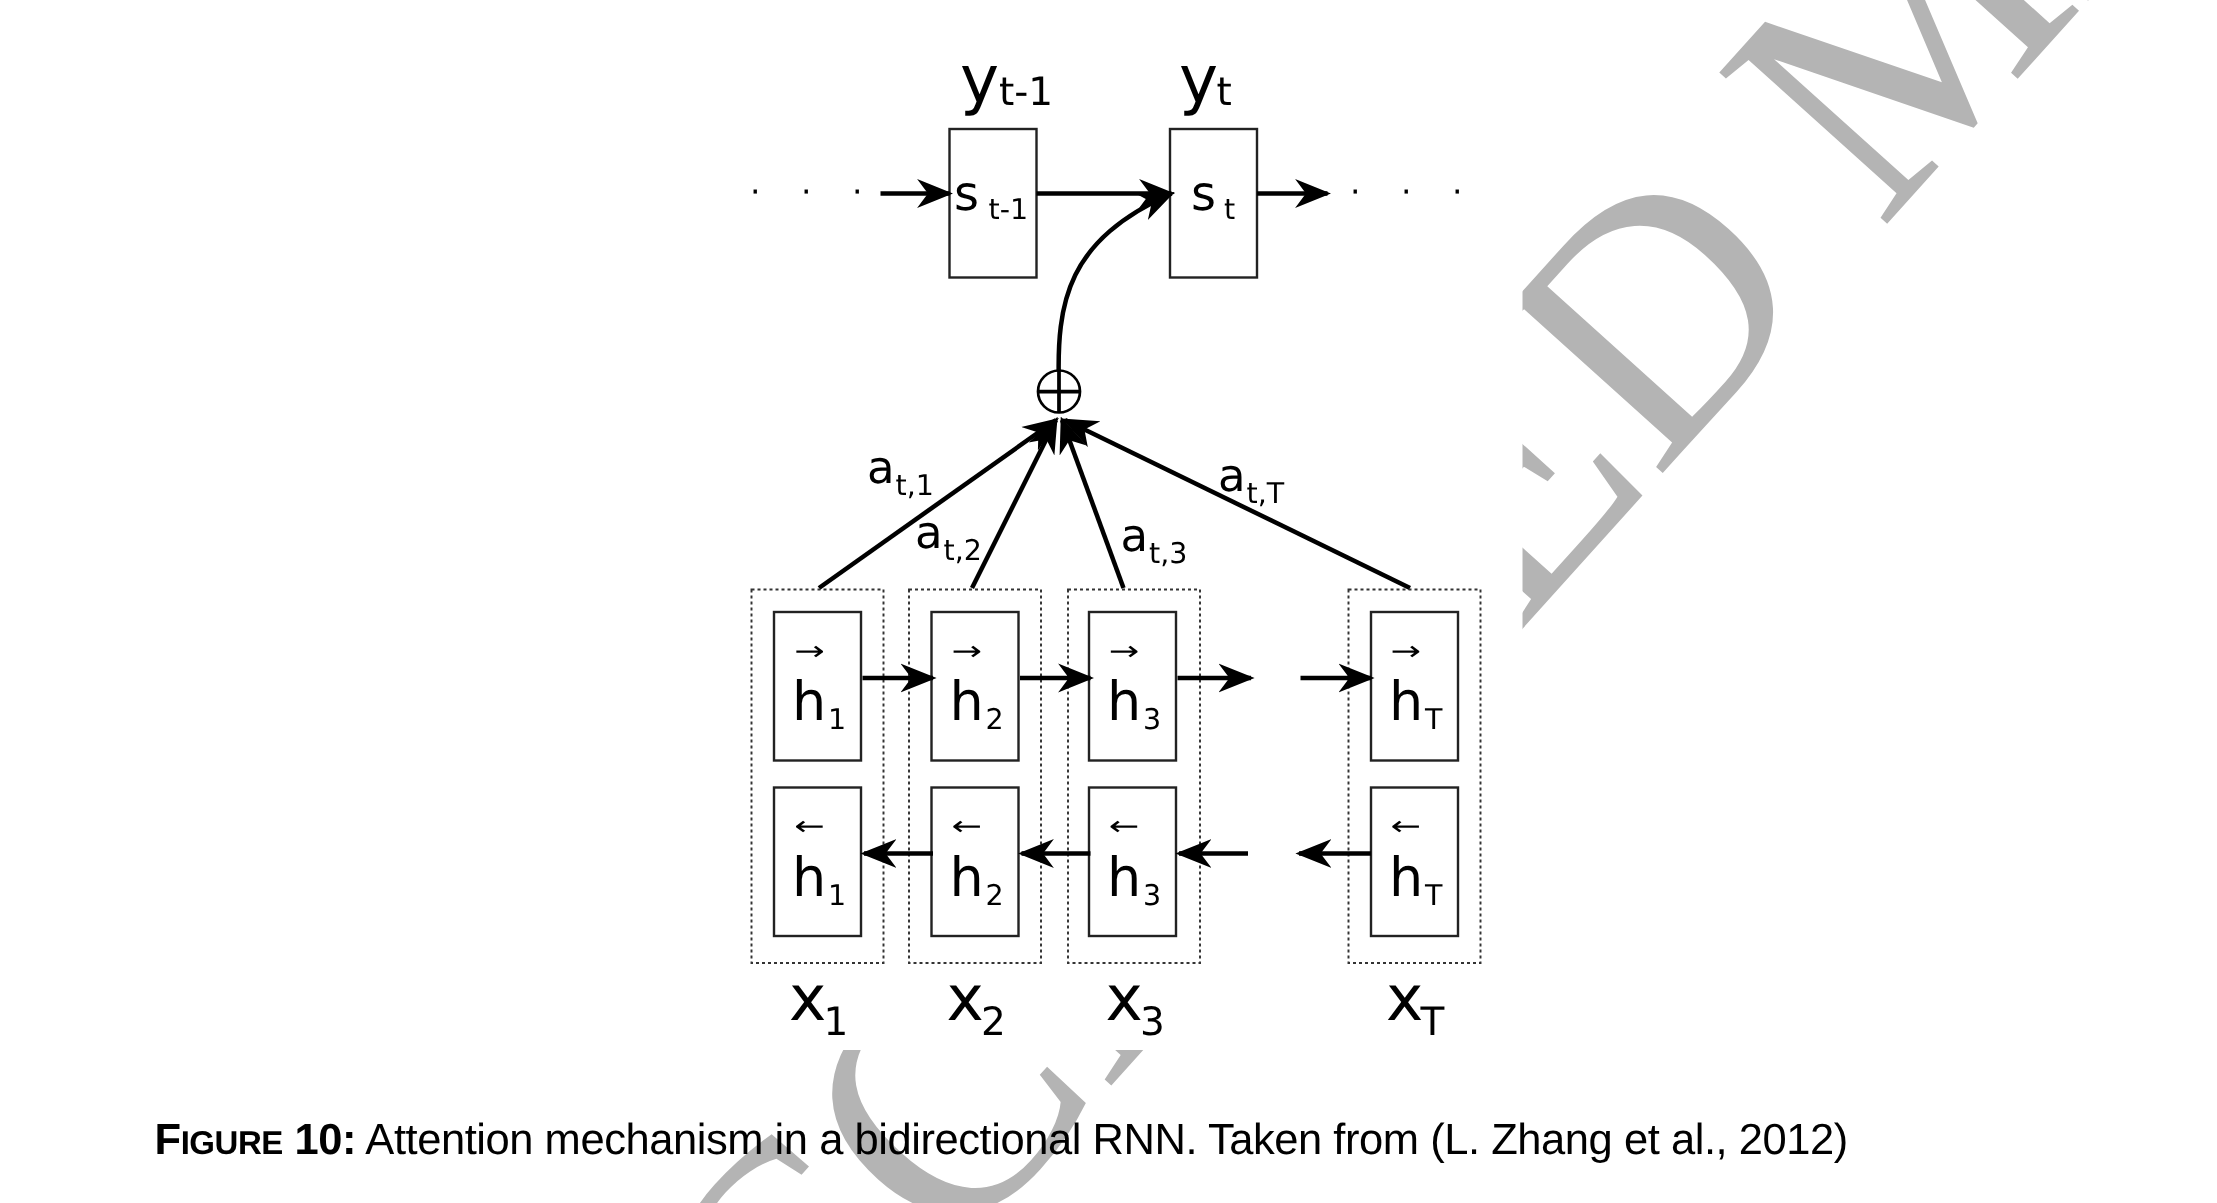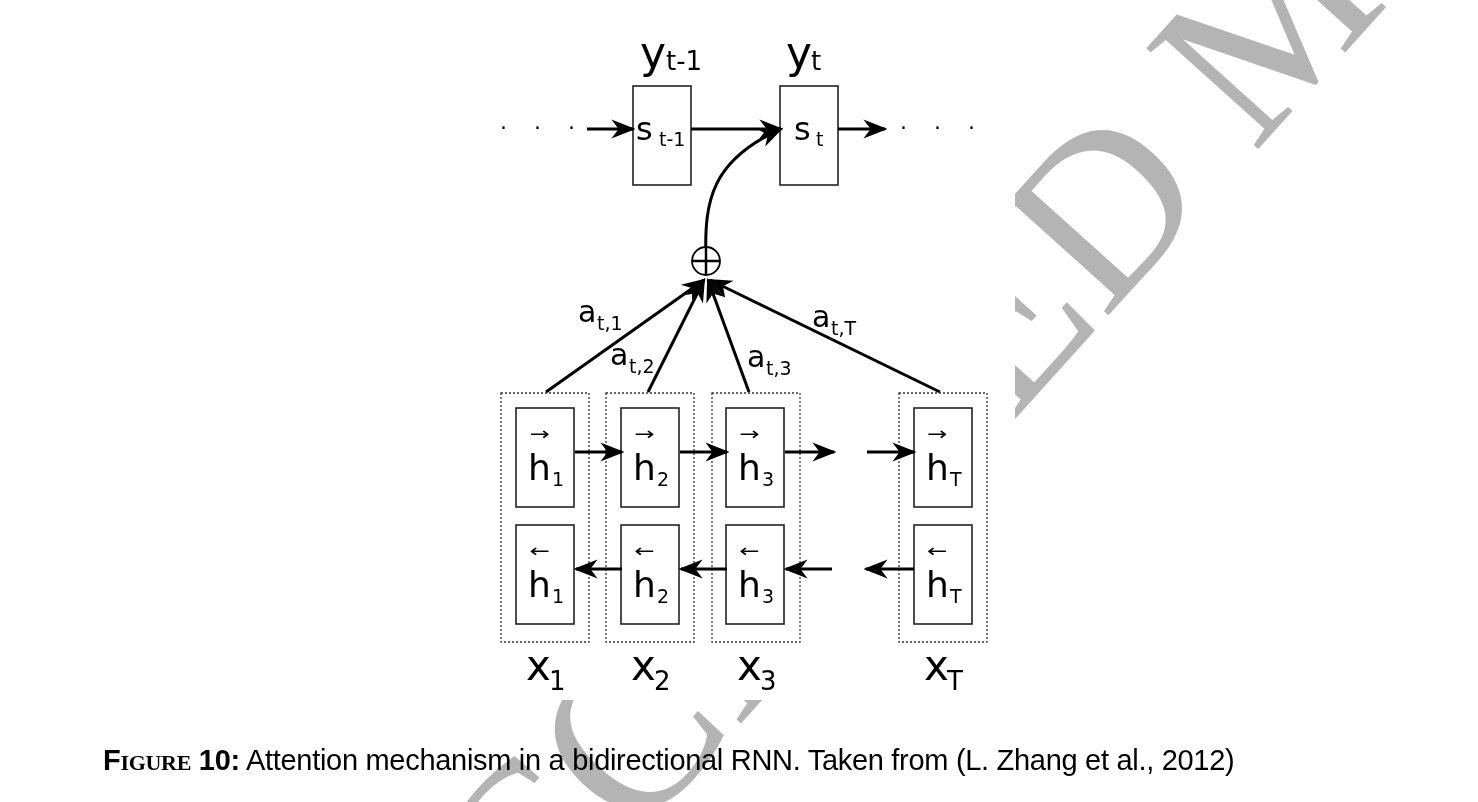--- a/index.html
+++ b/index.html
@@ -7,21 +7,21 @@
   .page { position: absolute; left: 0; top: 0; width: 1478px; height: 802px; }
   svg { position: absolute; left: 0; top: 0; }
   .diagram-text { font-family: "DejaVu Sans", sans-serif; fill: #000; }
   .wm { font-family: "Liberation Serif", serif; fill: #b4b4b4; font-size: 230px; }
   .caption {
     position: absolute; left: 103px; top: 744px; white-space: nowrap;
     font-family: "Liberation Sans", sans-serif; font-size: 29px; color: #000;
     letter-spacing: -0.3px;
   }
   .caption .lbl { font-weight: bold; }
-  .caption .lbl .sc { font-size: 22px; font-family: Liberation Serif, serif; }
+  .caption .lbl .sc { font-size: 22px; }
   .zh-wm {
     position: absolute; left: 1203px; top: 716px; white-space: nowrap;
     font-family: "DejaVu Sans", sans-serif; font-size: 40px; color: rgba(150,150,150,0.75);
     text-shadow: 1px 1px 0 rgba(255,255,255,0.9);
   }
 </style>
 </head>
 <body>
 
 <div class="page">

